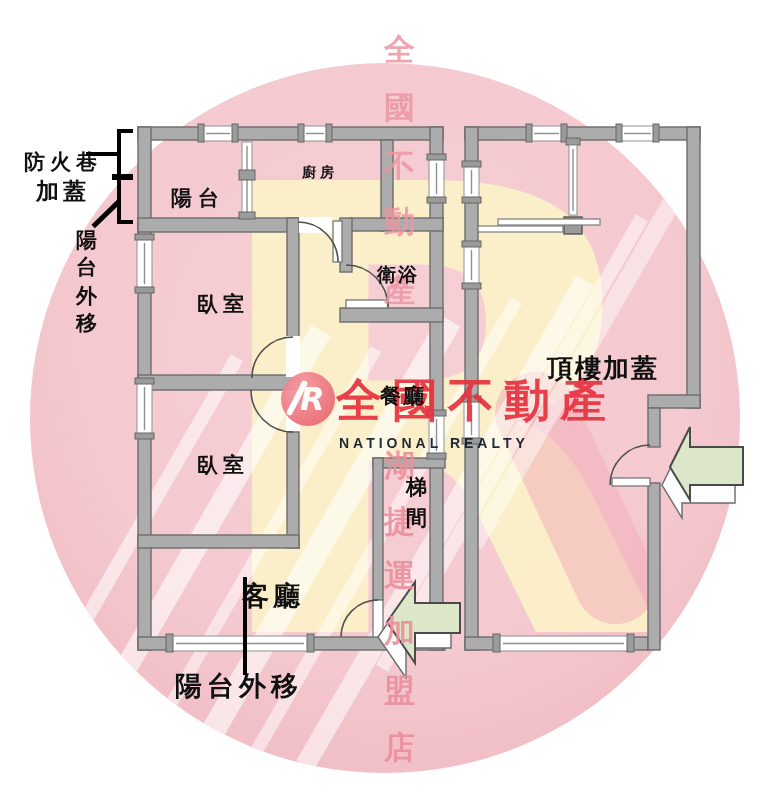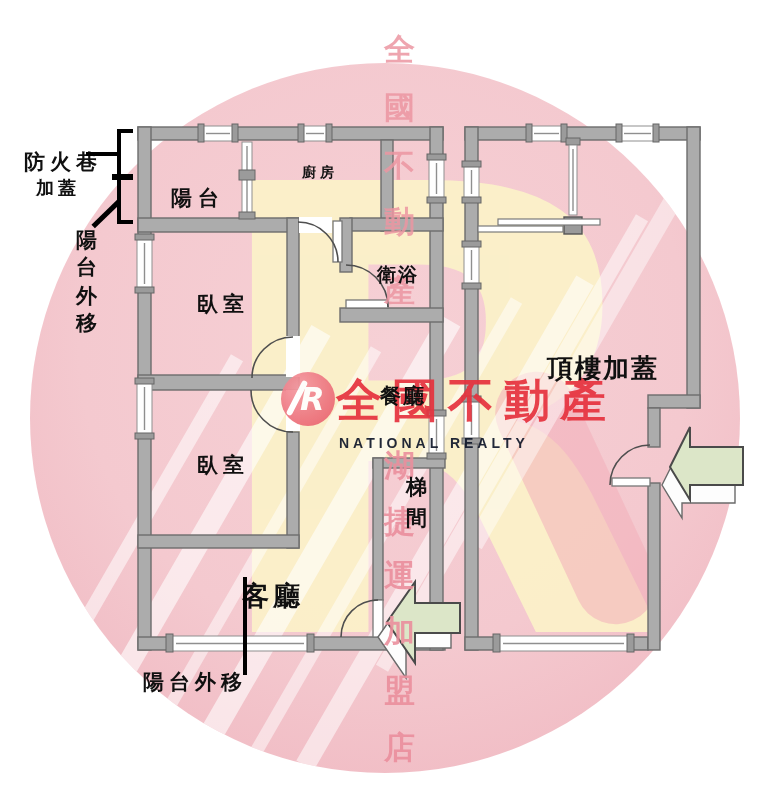--- a/index.html
+++ b/index.html
@@ -277,30 +277,30 @@
     <div class="lbl" style="left:377px;top:262px;font-size:19px;letter-spacing:2px;">衛浴</div>
     <div class="lbl" style="left:197px;top:290px;font-size:21px;letter-spacing:5px;">臥室</div>
     <div class="lbl" style="left:380px;top:382px;font-size:21px;letter-spacing:2px;">餐廳</div>
     <div class="lbl" style="left:197px;top:451px;font-size:21px;letter-spacing:5px;">臥室</div>
     <div class="lbl" style="left:242px;top:578px;font-size:27px;letter-spacing:4px;">客廳</div>
     <div class="lbl" style="left:406px;top:473px;font-size:21px;">梯</div>
     <div class="lbl" style="left:406px;top:504px;font-size:21px;">間</div>
     <div class="lbl" style="left:547px;top:351px;font-size:26px;letter-spacing:2px;">頂樓加蓋</div>
 
     <div class="lbl" style="left:24px;top:148px;font-size:21px;letter-spacing:5px;">防火巷</div>
-    <div class="lbl" style="left:36px;top:176px;font-size:18px;letter-spacing:4px;">加蓋</div>
+    <div class="lbl" style="left:36px;top:176px;font-size:23px;letter-spacing:4px;">加蓋</div>
     <div class="ann-line" style="left:86px;top:152px;width:32px;height:4px;"></div>
     <div class="ann-line" style="left:117px;top:129px;width:4px;height:95px;"></div>
     <div class="ann-line" style="left:117px;top:129px;width:16px;height:4px;"></div>
     <div class="ann-line" style="left:112px;top:174px;width:21px;height:6px;"></div>
     <div class="ann-line" style="left:117px;top:220px;width:16px;height:4px;"></div>
     <div class="ann-line" style="left:93px;top:224px;width:36px;height:4.5px;transform:rotate(-44deg);transform-origin:left center;"></div>
 
     <div class="lbl" style="left:76px;top:226px;font-size:21px;">陽</div>
     <div class="lbl" style="left:76px;top:253px;font-size:21px;">台</div>
     <div class="lbl" style="left:76px;top:282px;font-size:21px;">外</div>
     <div class="lbl" style="left:76px;top:309px;font-size:21px;">移</div>
 
-    <div class="lbl" style="left:143px;top:668px;font-size:21px;letter-spacing:5px;">陽台外移</div>
+    <div class="lbl" style="left:175px;top:668px;font-size:27px;letter-spacing:5px;">陽台外移</div>
     <div class="ann-line" style="left:243px;top:577px;width:4px;height:98px;"></div>
   </div>
 
 </div>
 
 </body></html>

